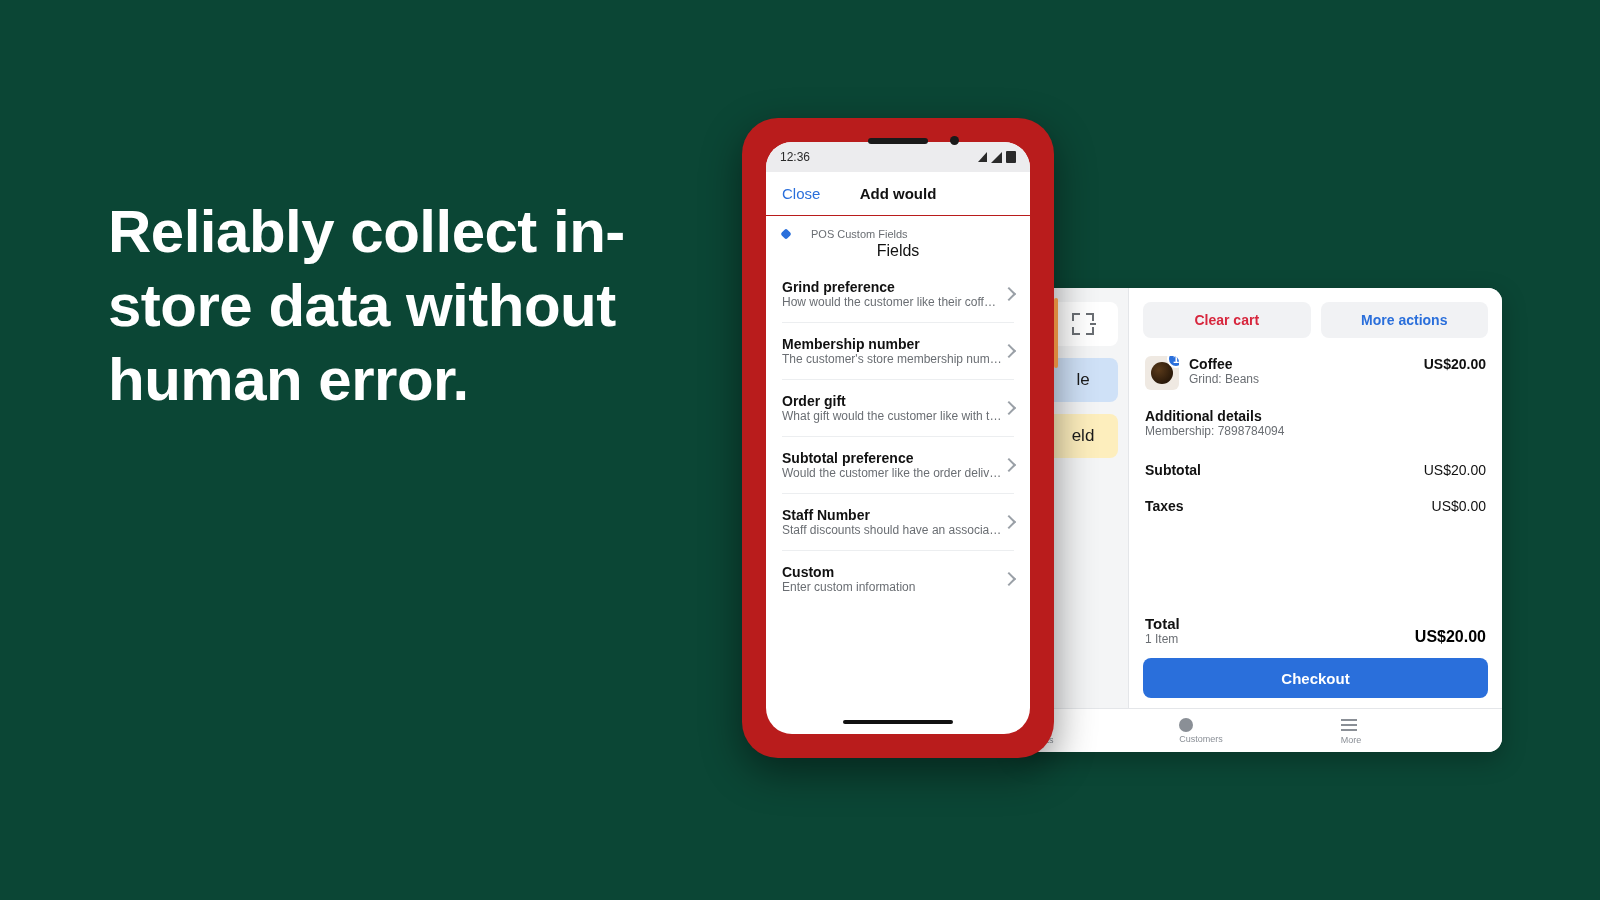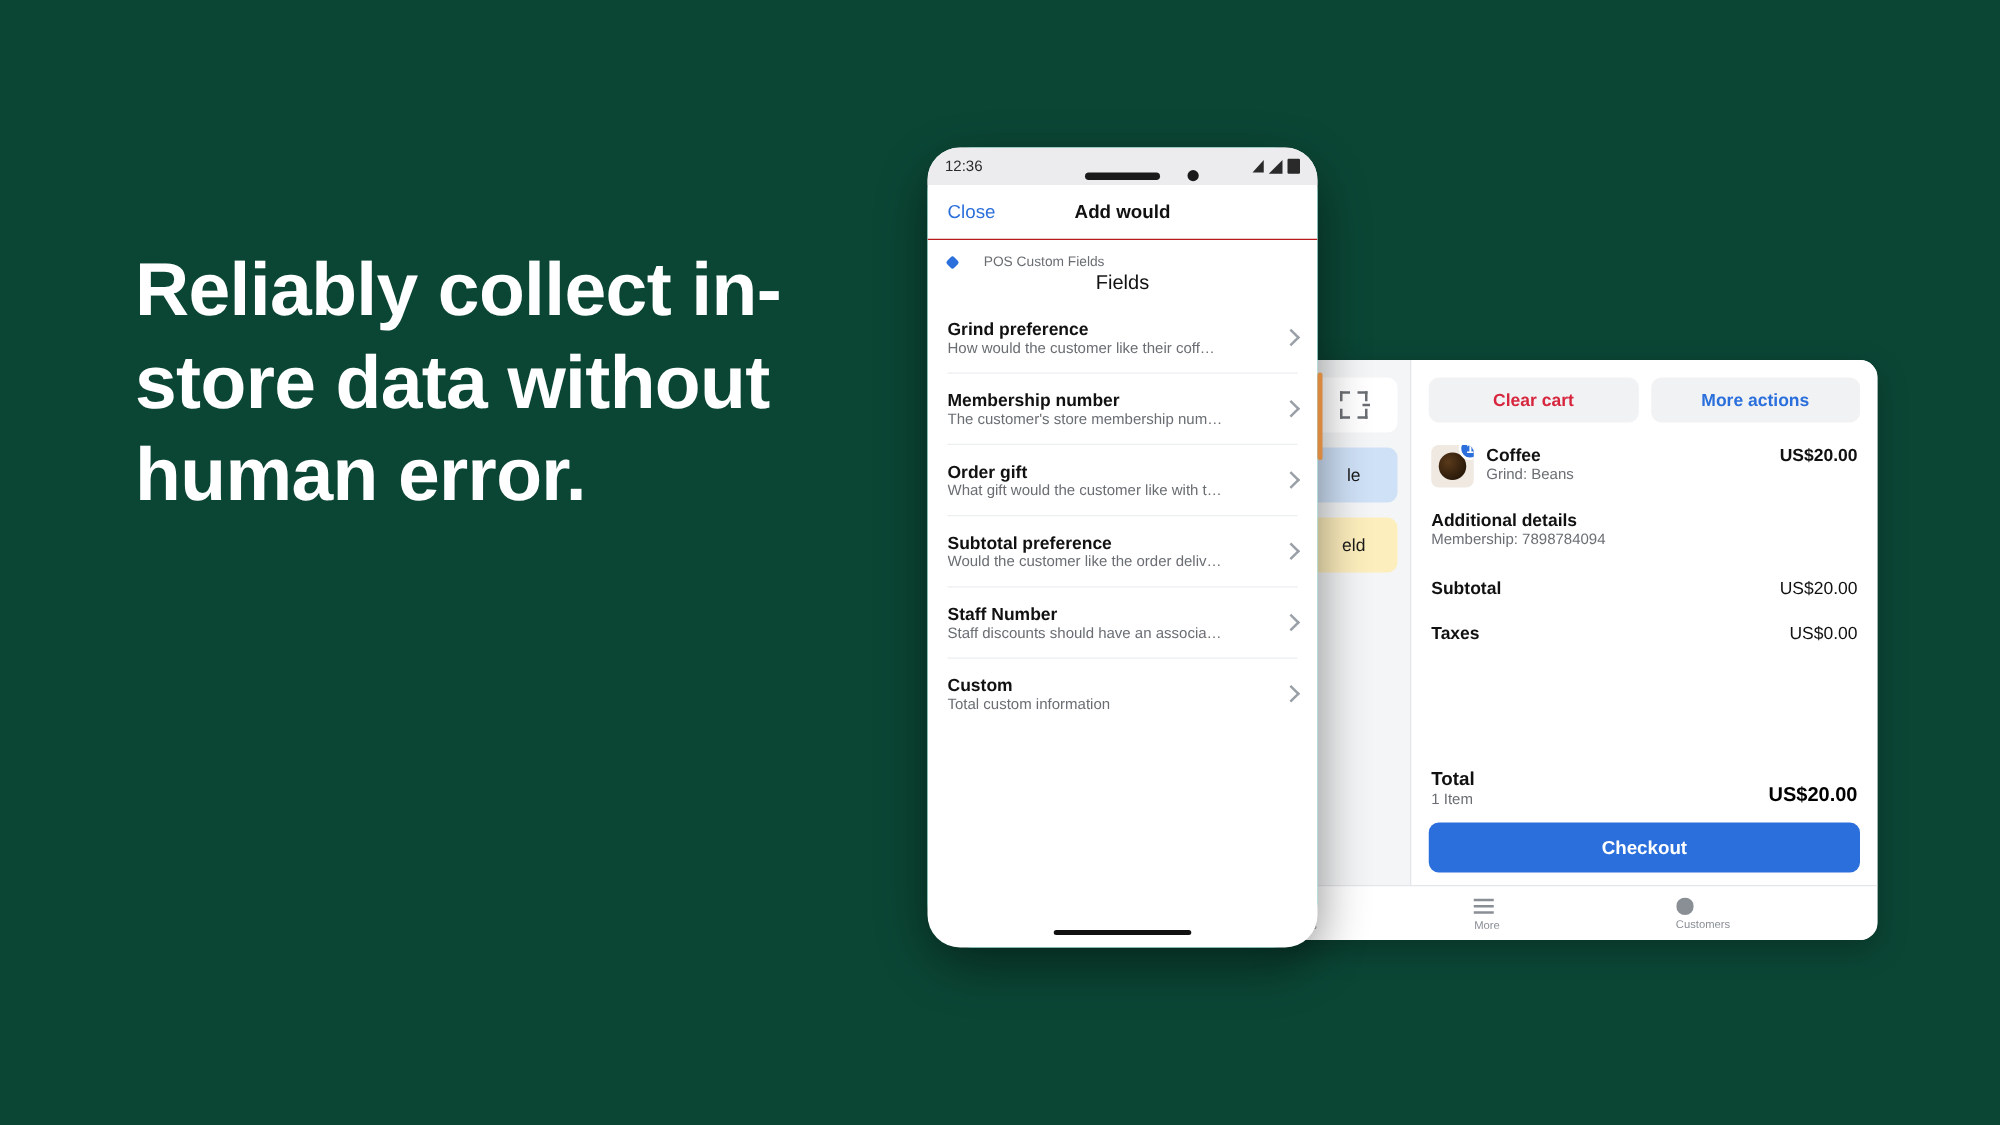--- a/index.html
+++ b/index.html
@@ -57,21 +57,21 @@
   .chip {
     background: #fff;
     border-radius: 8px;
     height: 44px;
     display: flex;
     align-items: center;
     justify-content: center;
   }
   .chip.blue   { background: #cfe1f7; color:#1a1a1a; }
   .chip.yellow { background: #fdeebd; color:#1a1a1a; }
-  .chip span { font-size: 14px; margin-left: 20px; }
+  .chip span { font-size: 17px; margin-left: 20px; }
   .scan-icon {
     width: 22px; height: 22px;
     position: relative;
   }
   .scan-icon::before, .scan-icon::after {
     content:""; position:absolute; border:2px solid #6a6e73; width:6px; height:6px;
   }
   .scan-icon::before { left:0; top:0; border-right:none; border-bottom:none; }
   .scan-icon::after  { right:0; bottom:0; border-left:none; border-top:none; }
   .scan-icon i::before, .scan-icon i::after{
@@ -149,23 +149,23 @@
   .tabbtn .ticon{ width:16px; height:16px; display:block;}
   .tabbtn .tlabel{ font-size:9px; color:#8a8f96;}
 
   
   .phone{
     position:absolute;
     left: 742px;
     top: 118px;
     width: 312px;
     height: 640px;
-    background:#14b8a6;
+    background:#b91c1c;
     border-radius:36px;
-    padding:0;
+    padding:24px;
     box-shadow: 0 14px 40px rgba(0,0,0,.45);
   }
   .phone .button-accent{
     position:absolute; right:-4px; top:180px; width:4px; height:70px;
     background:#d8883f; border-radius:2px;
   }
   .phone .speaker{
     position:absolute; top:20px; left:50%; transform:translateX(-50%);
     width:60px; height:6px; background:#1a1a1a; border-radius:3px;
   }
@@ -299,26 +299,26 @@
       <div class="checkout-btn">Checkout</div>
     </div>
   </div>
 
   <div class="tabbar">
     <div class="tabbtn">
       <span class="ticon tag"></span>
       <span class="tlabel">Products</span>
     </div>
     <div class="tabbtn">
+      <span class="ticon user"></span>
+      <span class="tlabel">Customers</span>
+    </div>
+    <div class="tabbtn">
       <span class="ticon more"></span>
       <span class="tlabel">More</span>
-    </div>
-    <div class="tabbtn">
-      <span class="ticon user"></span>
-      <span class="tlabel">Customers</span>
     </div>
   </div>
 </div>
 
 <div class="phone">
   <div class="button-accent"></div>
   <div class="speaker"></div>
   <div class="cam"></div>
 
   <div class="screen">
@@ -374,21 +374,21 @@
       <div class="frow">
         <div class="ftxt">
           <div class="ft">Staff Number</div>
           <div class="fs">Staff discounts should have an associated sta…</div>
         </div>
         <span class="chev"></span>
       </div>
       <div class="frow">
         <div class="ftxt">
           <div class="ft">Custom</div>
-          <div class="fs">Total custom information</div>
+          <div class="fs">Enter custom information</div>
         </div>
         <span class="chev"></span>
       </div>
     </div>
 
     <div class="homebar">
         <div class="bar"></div>
       </div>
   </div>
 </div>

